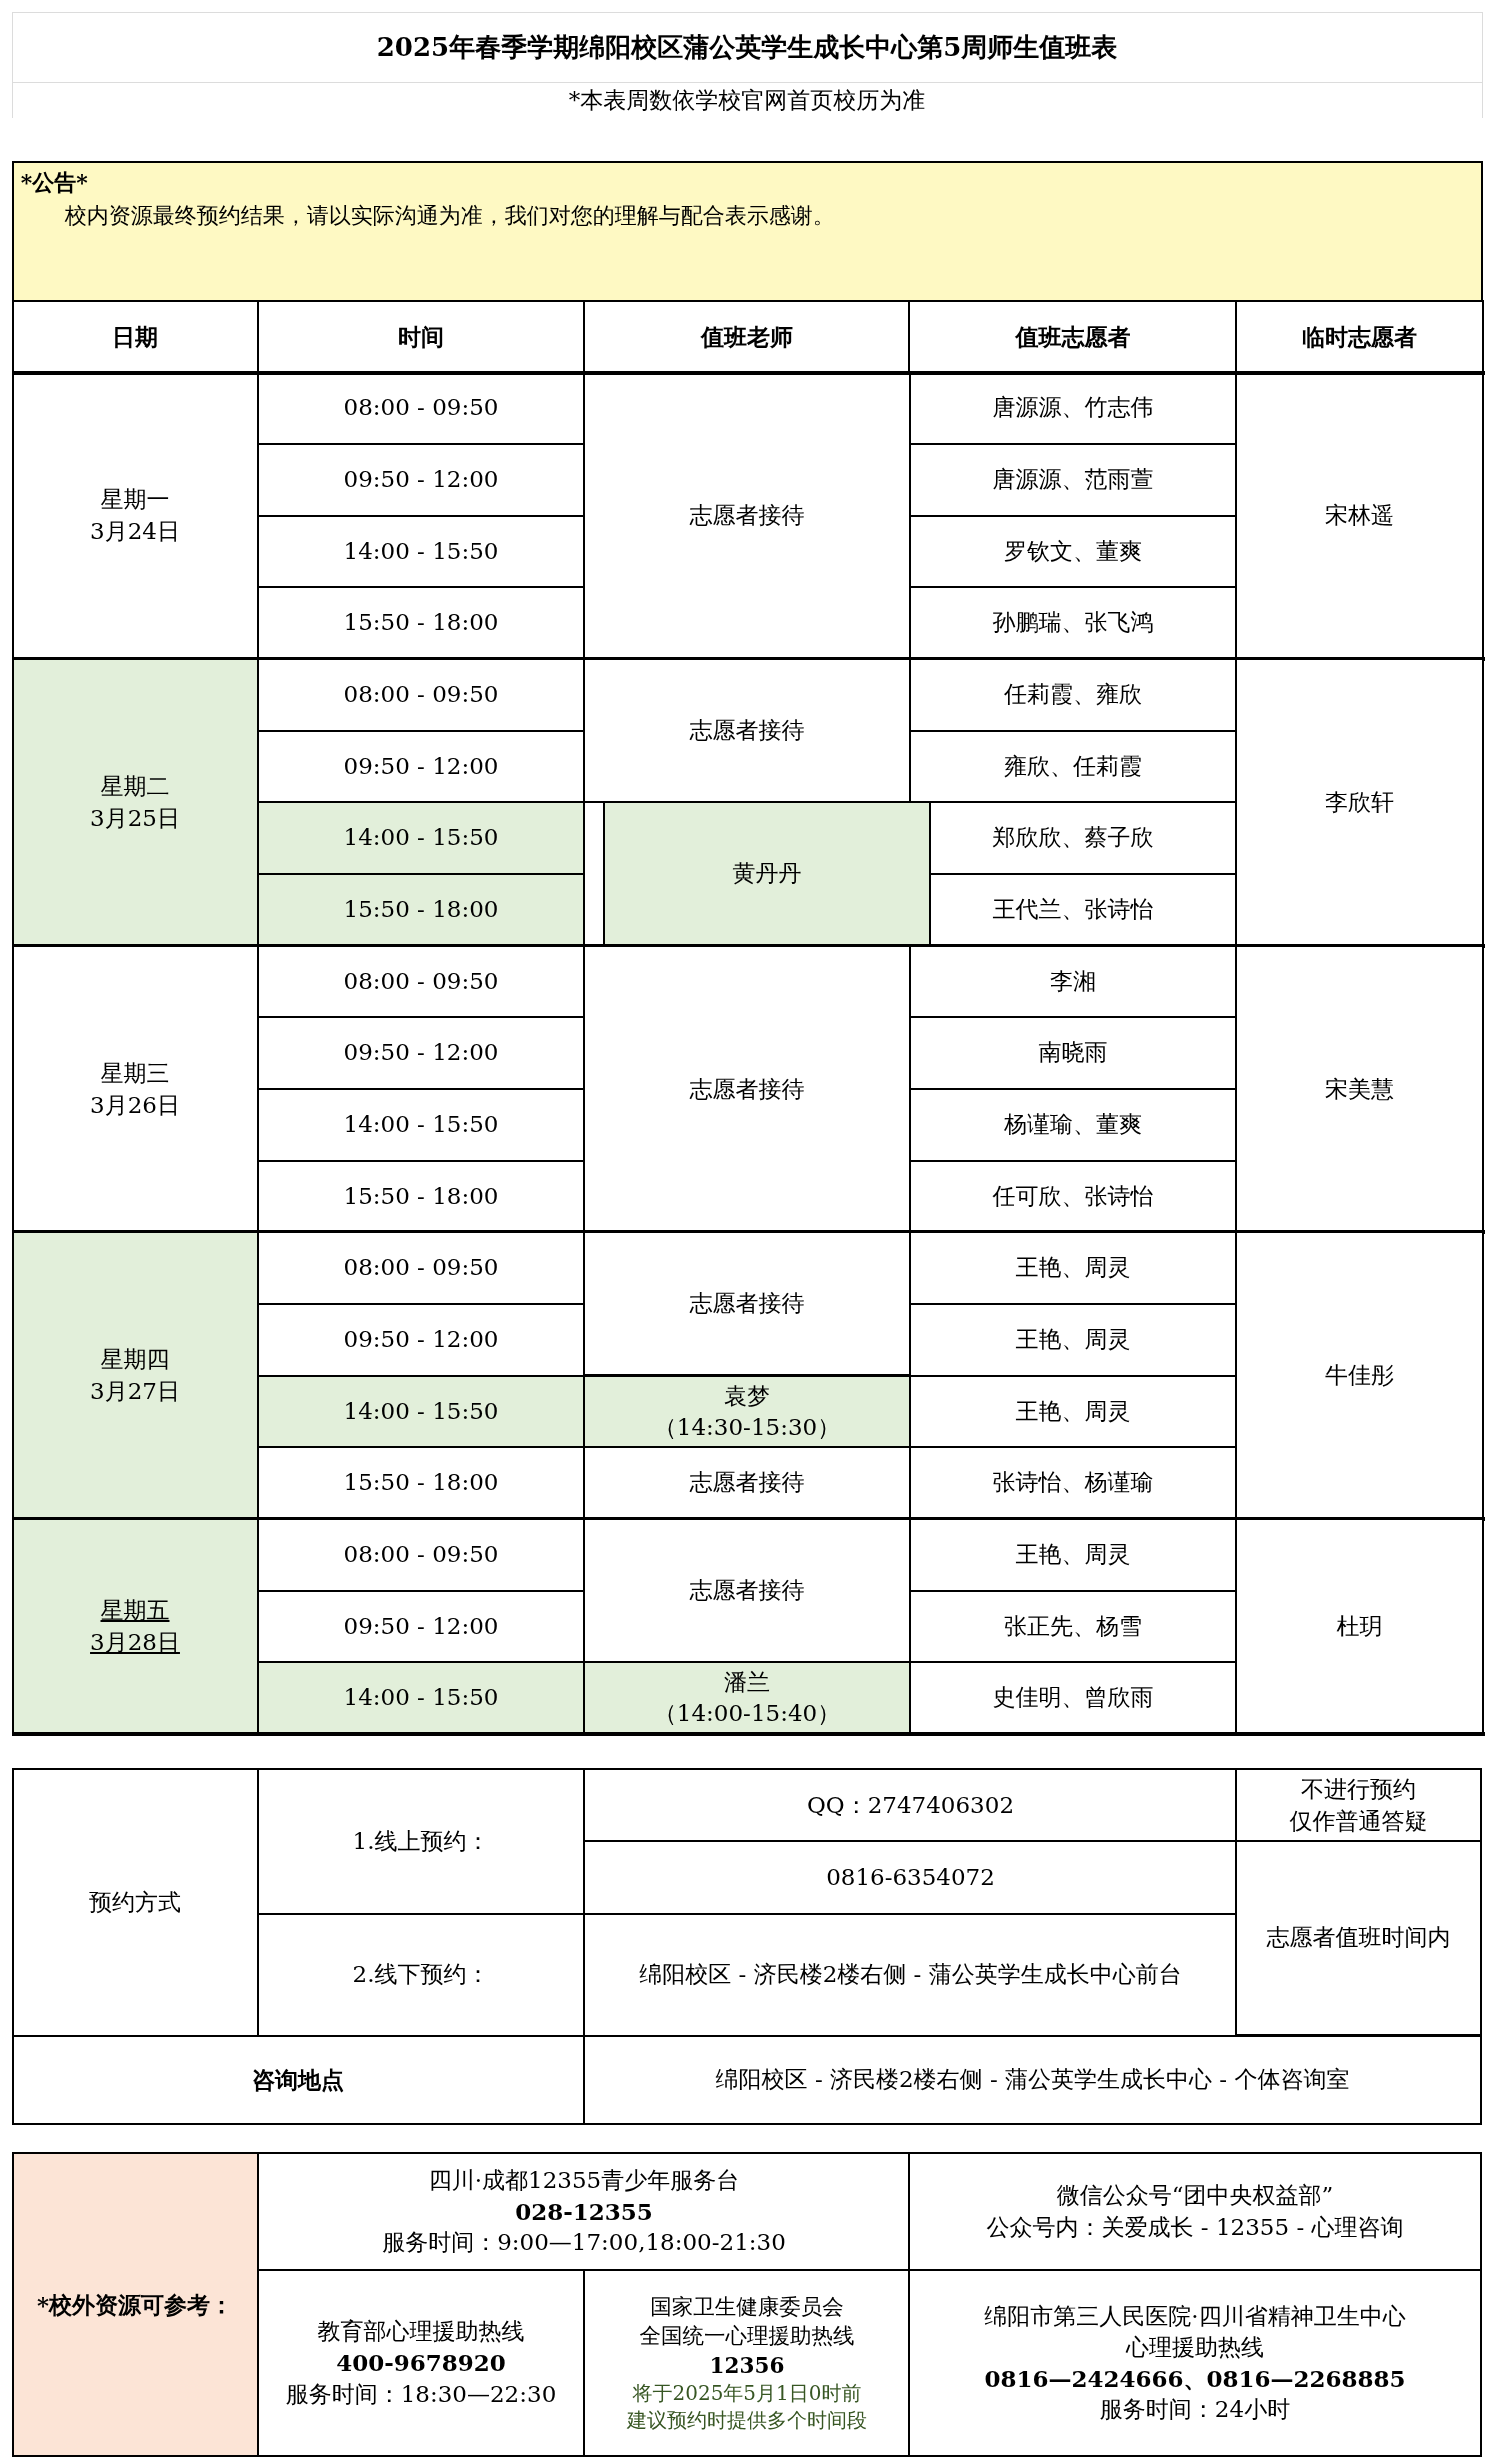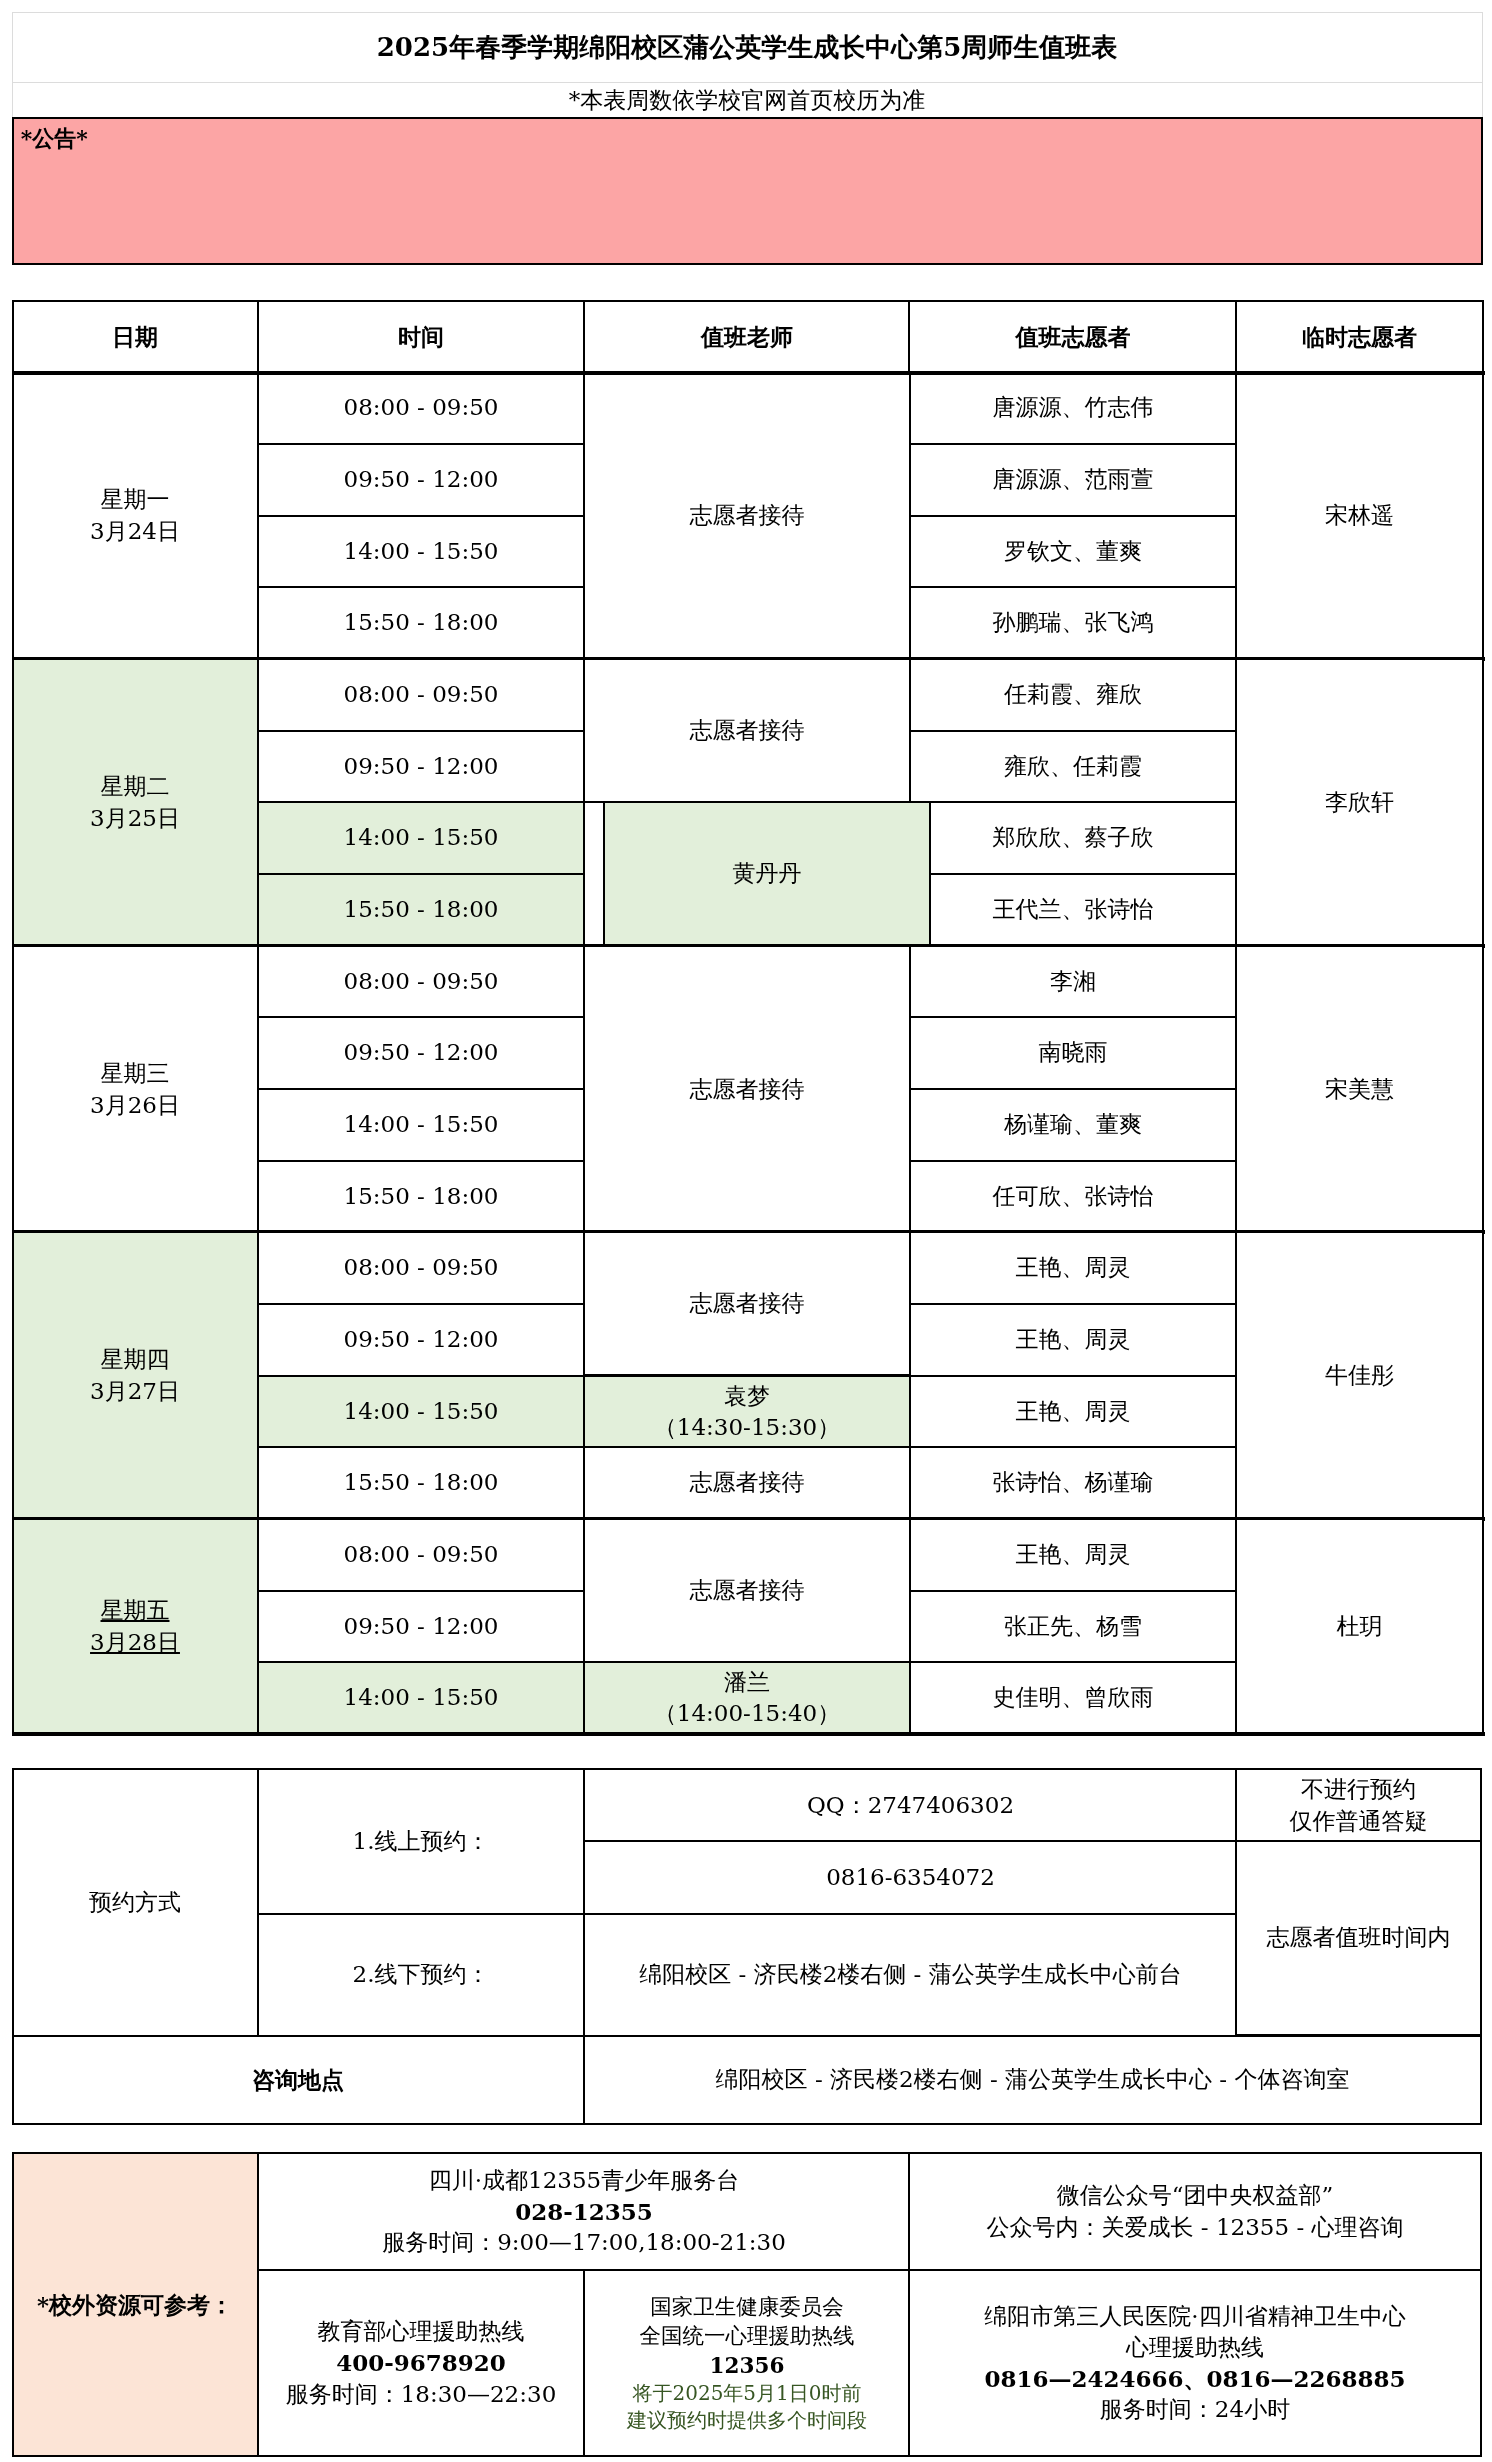--- a/index.html
+++ b/index.html
@@ -3,38 +3,39 @@
 <meta charset="utf-8">
 <style>
   html, body { margin:0; padding:0; background:#ffffff; }
   body { width:1492px; height:2462px; position:relative; overflow:hidden;
          font-family:"DejaVu Serif","Liberation Serif",serif; color:#000; }
   .abs { position:absolute; box-sizing:border-box; }
   .cell { position:absolute; box-sizing:border-box; display:flex; align-items:center; justify-content:center;
           text-align:center; font-size:23px; line-height:1.35; border:2.1px solid #000; background:#fff; }
   .green { background:#e2efda; }
   .peach { background:#fce4d6; }
-  .notice { background:#fca5a5; }
+  .notice { background:#fef9c3;margin-top:44px; }
   .lightgrid { border:1.4px solid #dcdcdc; border-bottom:none; }
   .col { flex-direction:column; }
   .bold { font-weight:bold; }
   .olive { color:#375623; }
 </style>
 </head>
 <body>
 
 <div class="abs lightgrid" style="left:11.5px;top:11.5px;width:1471px;height:71px;display:flex;align-items:center;justify-content:center;">
   <span style="font-size:26px;font-weight:bold;">2025年春季学期绵阳校区蒲公英学生成长中心第5周师生值班表</span>
 </div>
 <div class="abs lightgrid" style="left:11.5px;top:82px;width:1471px;height:36px;display:flex;align-items:center;justify-content:center;">
   <span style="font-size:23px;">*本表周数依学校官网首页校历为准</span>
 </div>
 
 <div class="abs notice" style="left:11.5px;top:117px;width:1471px;height:148px;border:2.9px solid #000;padding:2.9px 7.2px;font-size:22px;line-height:33px;">
   <div style="font-weight:bold;">*公告*</div>
+  <div style="text-indent:2em;">校内资源最终预约结果，请以实际沟通为准，我们对您的理解与配合表示感谢。</div>
 </div>
 
 <div id="schedule">
     <div class="cell bold" style="left: 11.5px; top: 300px; width: 247px; height: 74px; border-width: 2.9px;">
       <span>日期</span>
     </div>
     <div class="cell bold" style="left: 257px; top: 300px; width: 328px; height: 74px; border-width: 2.9px;">
       <span>时间</span>
     </div>
     <div class="cell bold" style="left: 583px; top: 300px; width: 328px; height: 74px; border-width: 2.9px;">

